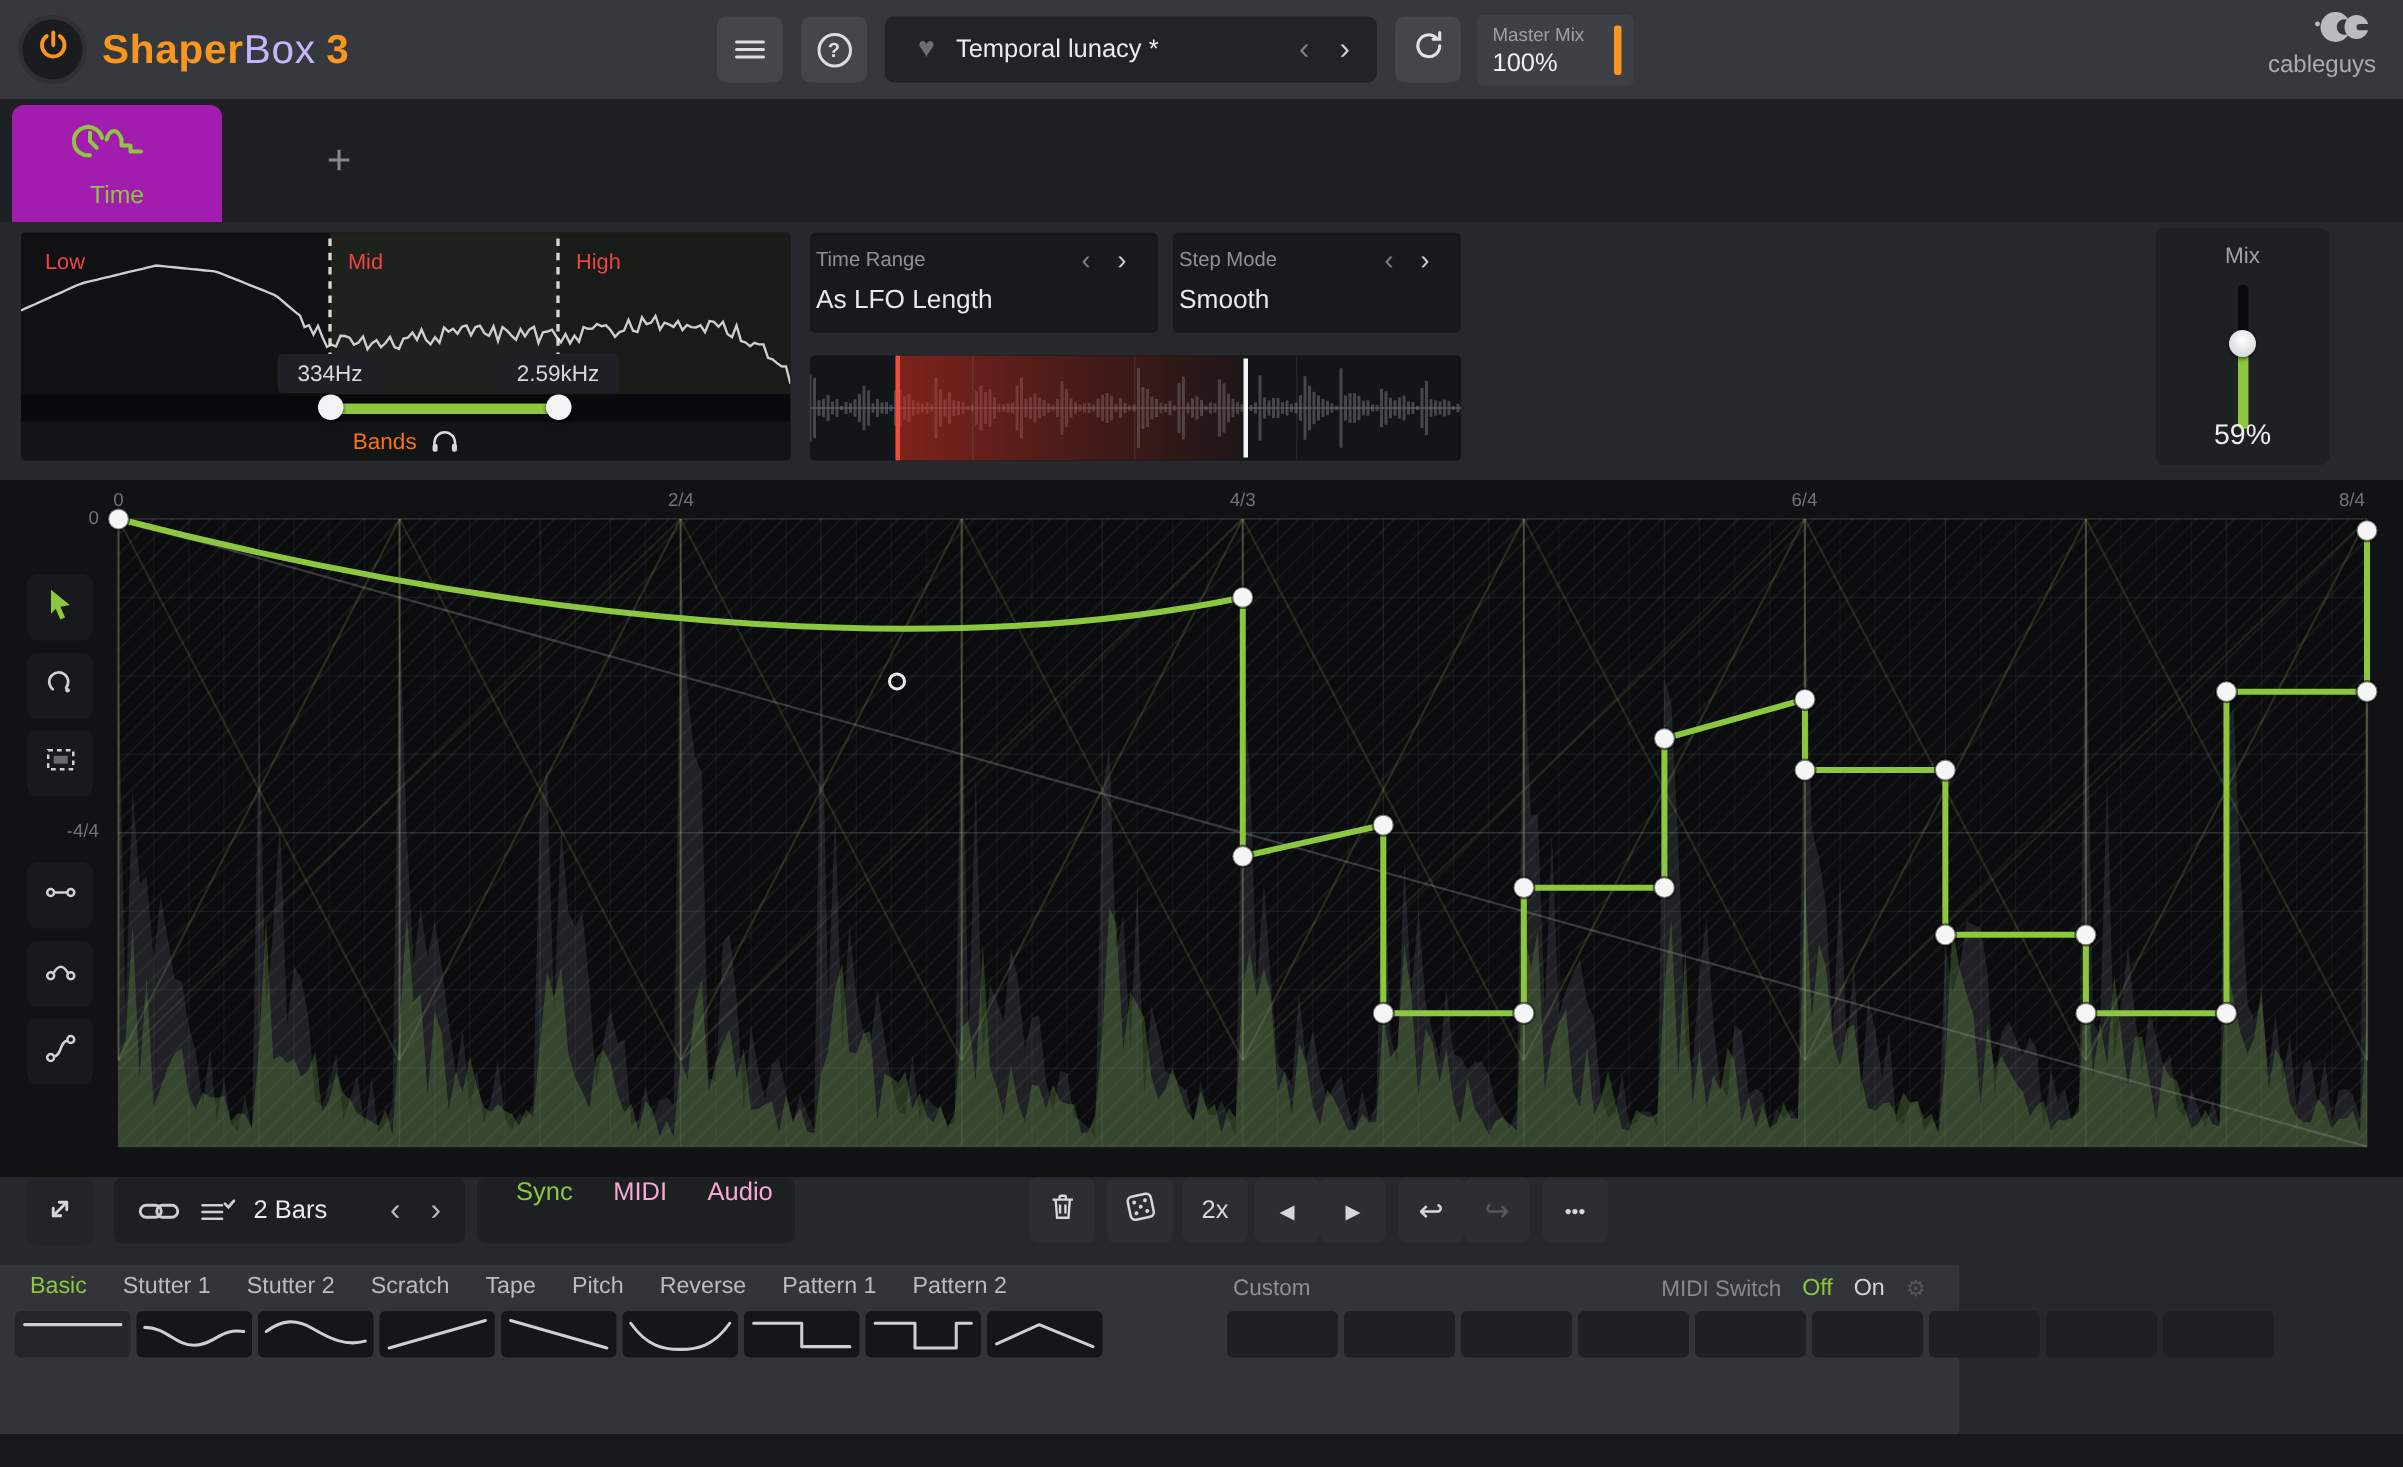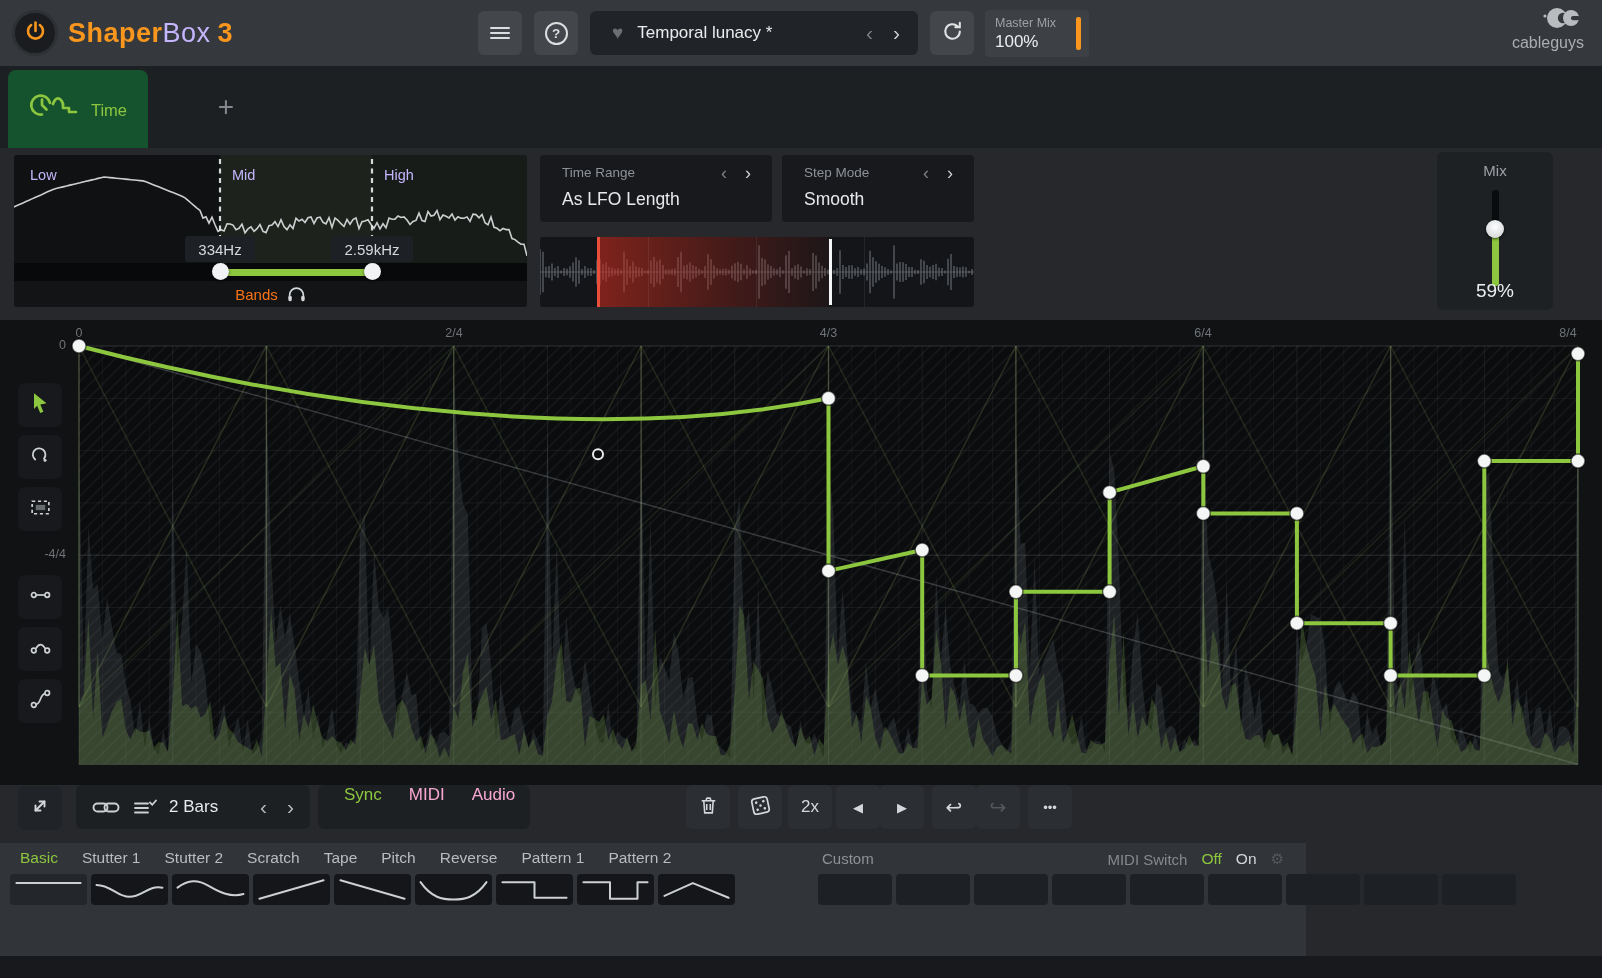--- a/index.html
+++ b/index.html
@@ -23,33 +23,33 @@
   .chev{font-size:21px;color:#cdd0d3;padding:0 10px;cursor:pointer;}
   .chev.dim{color:#7d8084;}
   #master-mix{left:985px;top:10px;width:104px;height:47px;background:#3d4044;border-radius:4px;padding:6px 10px;cursor:ns-resize;}
   #master-mix .mm-label{color:#9da0a4;font-size:12.5px;}
   #master-mix .mm-value{color:#eceeef;font-size:17px;margin-top:2px;}
   #mm-bar{position:absolute;right:8px;top:7px;width:5px;height:33px;background:#f8961d;border-radius:2px;}
   #cg-logo{right:18px;top:6px;text-align:right;}
   #cg-text{color:#aaadb1;font-size:16px;margin-top:-2px;}
   
   #tabbar{position:absolute;left:0;top:66px;width:1602px;height:82px;background:#1d2023;}
-  #tab-time{left:8px;top:4px;width:140px;height:78px;background:#14532d;border-radius:8px 8px 0 0;display:flex;flex-direction:row;align-items:center;justify-content:center;cursor:pointer;}
+  #tab-time{left:8px;top:4px;width:140px;height:78px;background:#a21caf;border-radius:8px 8px 0 0;display:flex;flex-direction:column;align-items:center;justify-content:center;cursor:pointer;}
   #tab-time .tlabel{color:#8dc63f;font-size:16.5px;margin-top:3px;}
   #add-tab{left:198px;top:18px;width:56px;height:46px;color:#85888c;font-size:28px;display:flex;align-items:center;justify-content:center;cursor:pointer;}
   
   #band-panel{left:14px;top:155px;width:513px;height:152px;background:#121416;border-radius:3px;overflow:hidden;}
-  .bandlab{position:absolute;top:12px;color:#c4b5fd;font-size:14.5px;}
+  .bandlab{position:absolute;top:12px;color:#ef4444;font-size:14.5px;}
   .fpill{position:absolute;top:81px;height:26px;background:#1d2024;border-radius:3px;color:#d6d9db;font-size:15px;display:flex;align-items:center;justify-content:center;z-index:3;cursor:ew-resize;}
   #band-slider{position:absolute;left:0;top:108px;width:513px;height:18px;background:#08090b;cursor:pointer;}
   #band-green{position:absolute;left:206px;top:113.5px;width:152px;height:7px;background:#8dc63f;border-radius:3px;z-index:2;}
   .bhandle{position:absolute;top:108px;width:17px;height:17px;border-radius:50%;background:#f2f3f4;box-shadow:0 1px 3px rgba(0,0,0,.6);z-index:4;cursor:ew-resize;}
   #bands-row{position:absolute;left:0;top:126px;width:513px;height:26px;display:flex;align-items:center;justify-content:center;gap:9px;}
   #bands-row span{color:#f97316;font-size:15px;}
-  .ctl-panel{background:#17191d;border-radius:4px;padding:10px 22px;cursor:pointer;}
+  .ctl-panel{background:#17191d;border-radius:4px;padding:10px 4px;cursor:pointer;}
   .ctl-label{color:#8e9296;font-size:13.5px;}
   .ctl-value{color:#e7e9ea;font-size:17.5px;margin-top:9px;}
   .panel-chevs{position:absolute;top:8px;right:12px;}
   .panel-chevs span{font-size:18px;padding:0 9px;}
   #wave-strip{left:540px;top:237px;width:434px;height:70px;background:#131518;border-radius:3px;overflow:hidden;cursor:pointer;}
   #red-zone{position:absolute;left:57px;top:0;width:233px;height:70px;background:linear-gradient(90deg,rgba(205,45,30,.58),rgba(165,38,26,.34) 55%,rgba(120,30,22,.10));}
   #red-edge{position:absolute;left:57px;top:0;width:3px;height:70px;background:#e8503c;}
   #playhead{position:absolute;left:289px;top:2px;width:2.5px;height:66px;background:#f3f5f6;}
   .strip-div{position:absolute;top:0;width:1px;height:70px;background:rgba(255,255,255,.07);}
   #mix-panel{left:1437px;top:152px;width:116px;height:158px;background:#1e2124;border-radius:6px;}

